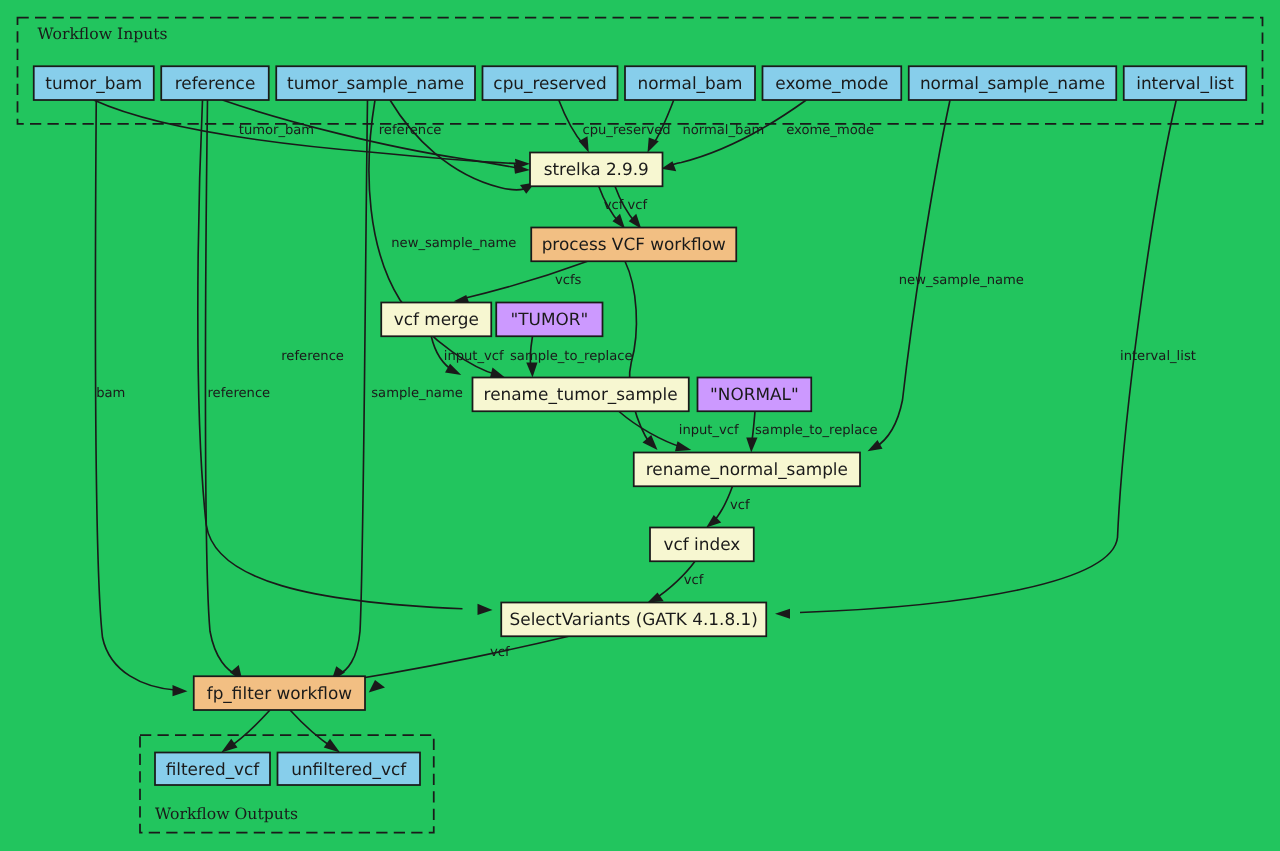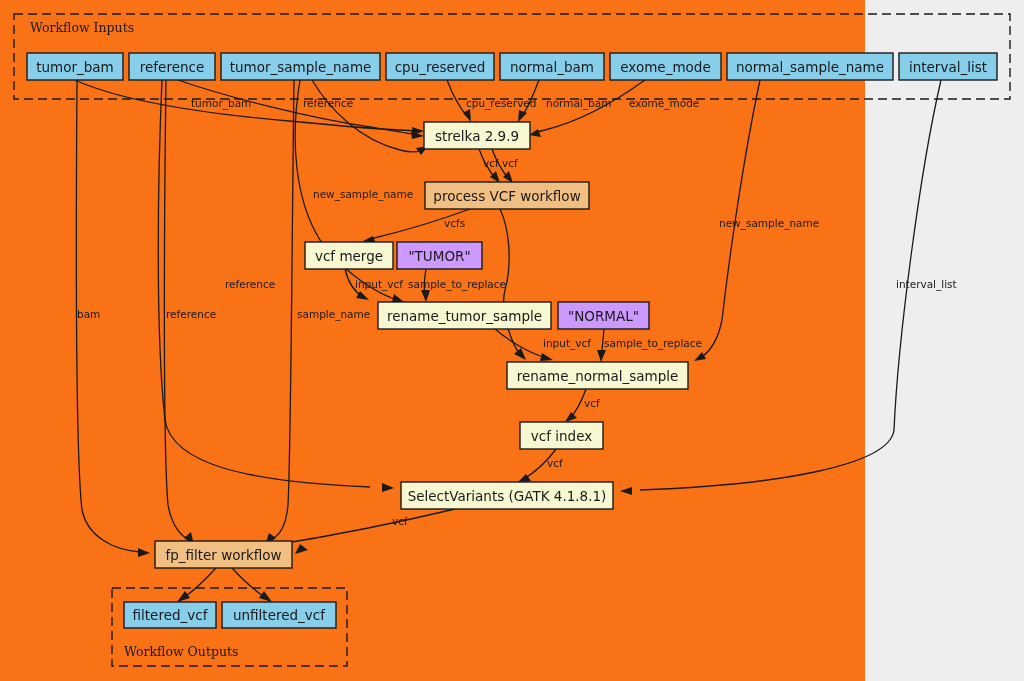--- a/index.html
+++ b/index.html
@@ -1,17 +1,17 @@
 <!DOCTYPE html>
 <html><head>
 <meta charset="utf-8">
 <style>
   html,body{margin:0;padding:0;background:#eeeeee;}
   body{width:1024px;height:681px;overflow:hidden;font-family:"DejaVu Sans",sans-serif;}
-  #stage{position:relative;width:865px;height:681px;background:#f97316;}
+  #stage{position:relative;width:1024px;height:681px;background:#22c55e;}
   svg#graph{position:absolute;left:0;top:0;width:1024px;height:681px;}
   .edge{fill:none;stroke:#1a1a1a;stroke-width:1.3;}
   .arrow{fill:#1a1a1a;stroke:none;}
   .cluster-box{fill:none;stroke:#1a1a1a;stroke-width:1.4;stroke-dasharray:9 5;}
   .node-rect{stroke:#1a1a1a;stroke-width:1.4;}
   .fill-input{fill:#87ceeb;}
   .fill-step{fill:#f7f7d1;}
   .fill-sub{fill:#f2bf83;}
   .fill-const{fill:#cc99ff;}
   .node-label{font-family:"DejaVu Sans",sans-serif;font-size:13.5px;fill:#1a1a1a;

